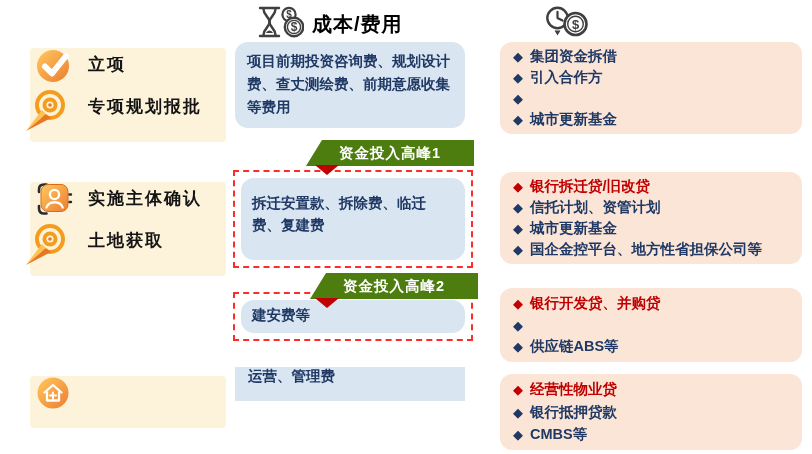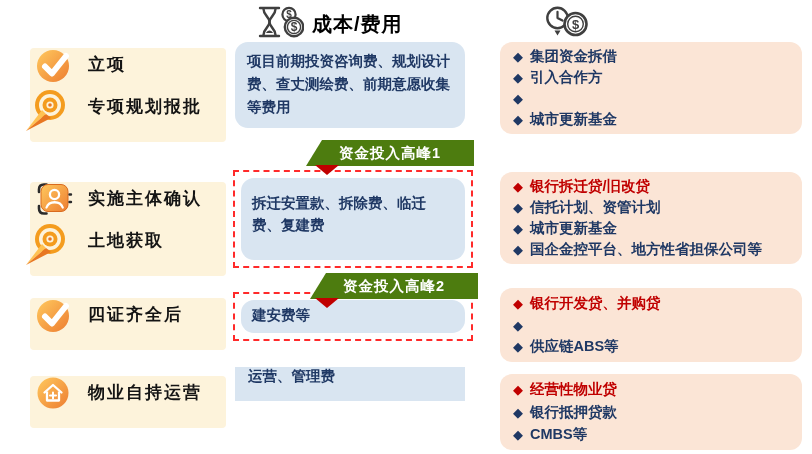--- a/index.html
+++ b/index.html
@@ -152,40 +152,30 @@
         <circle cx="27" cy="19" r="7.5" fill="#F49C1E"></circle>
         <circle cx="27" cy="19" r="3.6" fill="#FDF3DB"></circle>
         <circle cx="27" cy="19" r="1.8" fill="#E87722"></circle>
         <path d="M3 45 L19 24 L23 28 Z" fill="#FFC252"></path>
         <path d="M3 45 L23 28 L28 32 Z" fill="#E87722"></path>
       </svg>
     </span>
     <span class="stage-label">土地获取</span>
   </div>
 
-  <div class="stage" style="top:298px">
-    <span class="stage-icon">
-      <svg width="40" height="40" viewBox="0 0 40 40">
-        <circle cx="20" cy="21" r="16" fill="url(#gradOrange)"></circle>
-        <path d="M12 21.5 l7 7 L33 11" stroke="#fff" stroke-width="6" fill="none" stroke-linecap="round" stroke-linejoin="round"></path>
-      </svg>
-    </span>
-    <span class="stage-label">四证齐全后</span>
-  </div>
 
   <div class="stage" style="top:376px">
     <span class="stage-icon">
       <svg width="40" height="40" viewBox="0 0 40 40">
         <circle cx="20" cy="20" r="15.5" fill="url(#gradOrange)"></circle>
         <path d="M11.5 19.5 L20 12 L28.5 19.5" stroke="#fff" stroke-width="2.3" fill="none" stroke-linecap="round" stroke-linejoin="round"></path>
         <path d="M14 18.5 v9 h12 v-9" stroke="#fff" stroke-width="2.3" fill="none" stroke-linejoin="round"></path>
         <path d="M20 19.5 v6 M17 22.5 h6" stroke="#fff" stroke-width="2" stroke-linecap="round"></path>
       </svg>
     </span>
-    <span class="stage-label">物业自持运营</span>
   </div>
 
   <div class="blue-box" id="cost-box-1">
     <p>项目前期投资咨询费、规划设计费、查丈测绘费、前期意愿收集等费用</p>
   </div>
 
   <div class="banner" id="banner-1">
     <span>资金投入高峰1</span>
   </div>
   <div class="banner-notch" id="notch-1"></div>

